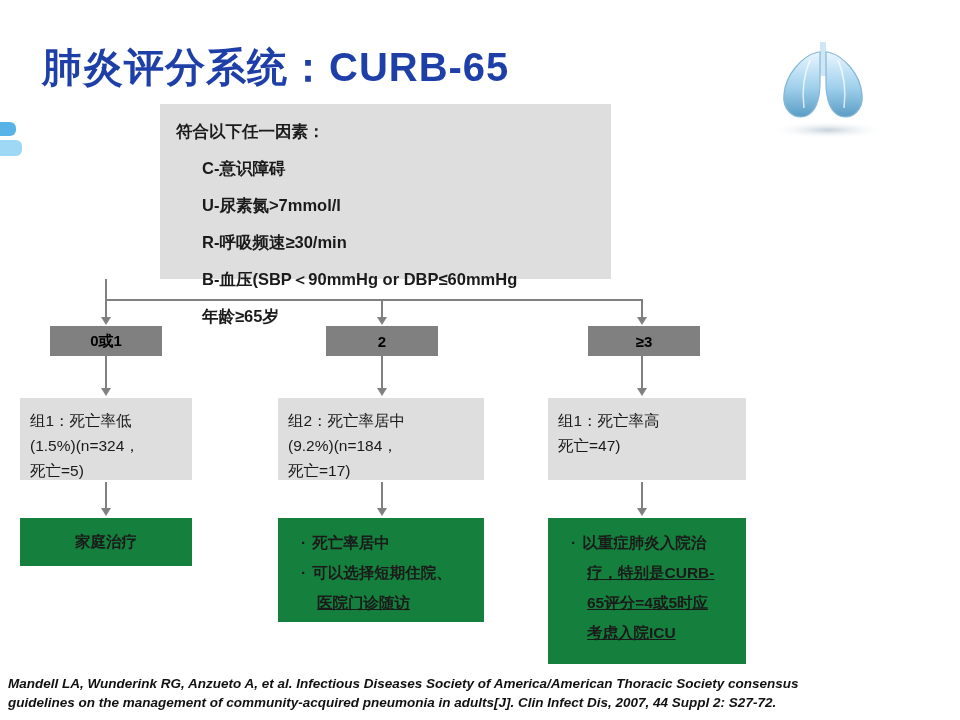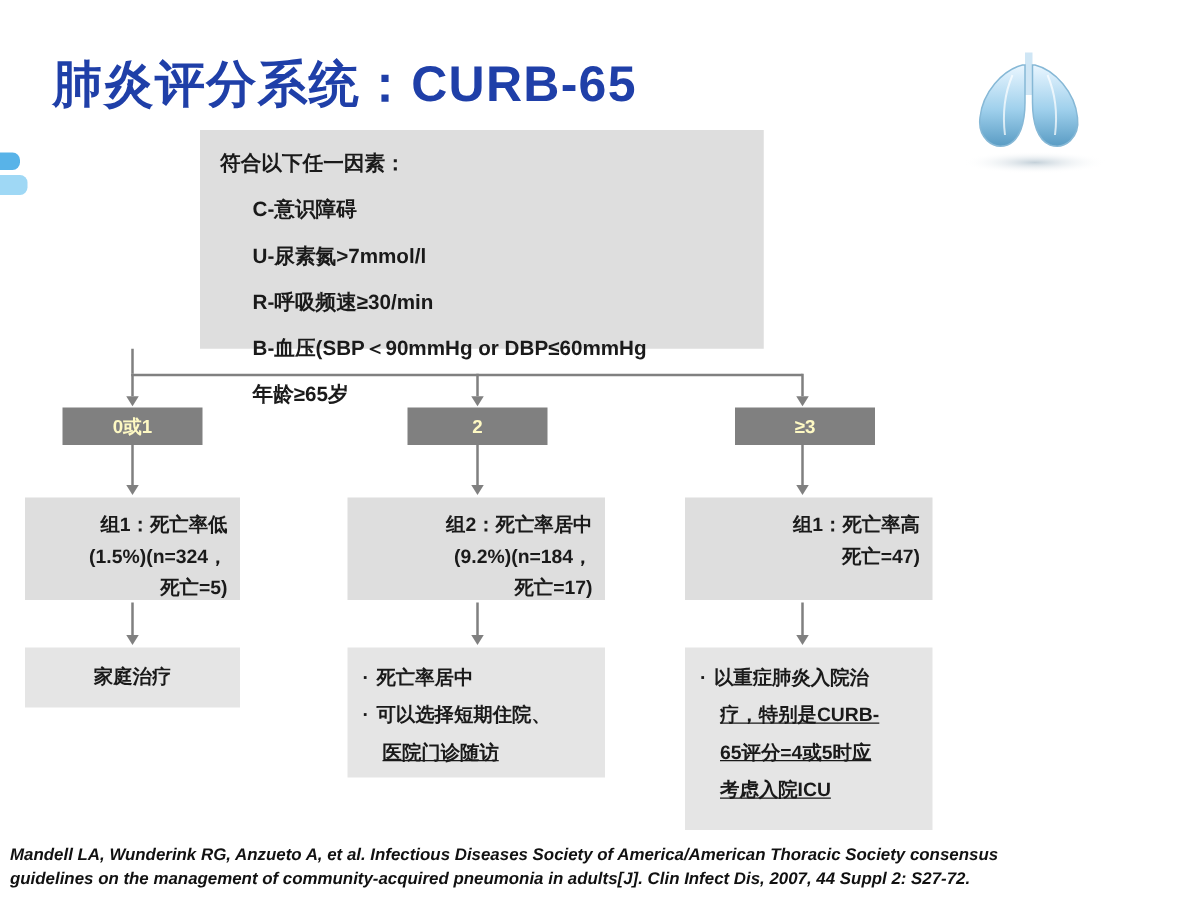--- a/index.html
+++ b/index.html
@@ -64,51 +64,51 @@
     font-size: 16.5px;
     font-weight: bold;
     line-height: 26px;
   }
   .criteria-box .head { margin-bottom: 2px; }
   .criteria-box .item { padding-left: 26px; margin-top: 11px; }
 
   .score-box {
     height: 30px;
     background: #808080;
-    color: #fef9c3;
+    color: #000000;
     font-size: 15px;
     font-weight: bold;
     display: flex;
     align-items: center;
     justify-content: center;
   }
   .score-0 { left: 50px;  top: 326px; width: 112px; }
   .score-2 { left: 326px; top: 326px; width: 112px; }
   .score-3 { left: 588px; top: 326px; width: 112px; }
 
   .group-box {
     background: #dedede;
     font-size: 15.5px;
-    font-weight: bold;
+    font-weight: normal;
     line-height: 25px;
     padding: 10px 10px;
     box-sizing: border-box;
-    text-align: right;
+    text-align: left;
   }
   .group-1 { left: 20px;  top: 398px; width: 172px; height: 82px; }
   .group-2 { left: 278px; top: 398px; width: 206px; height: 82px; }
   .group-3 { left: 548px; top: 398px; width: 198px; height: 82px; }
 
   .action-box {
-    background: #e5e5e5;
+    background: #15803d;
     font-size: 15.5px;
     font-weight: bold;
     line-height: 30px;
     box-sizing: border-box;
-    padding: 10px 12px;
+    padding: 10px 23px;
   }
   .action-1 {
     left: 20px; top: 518px; width: 172px; height: 48px;
     text-align: center; line-height: 28px;
   }
   .action-2 { left: 278px; top: 518px; width: 206px; height: 104px; }
   .action-3 { left: 548px; top: 518px; width: 198px; height: 146px; }
 
   .bullet-line {
     display: flex;

